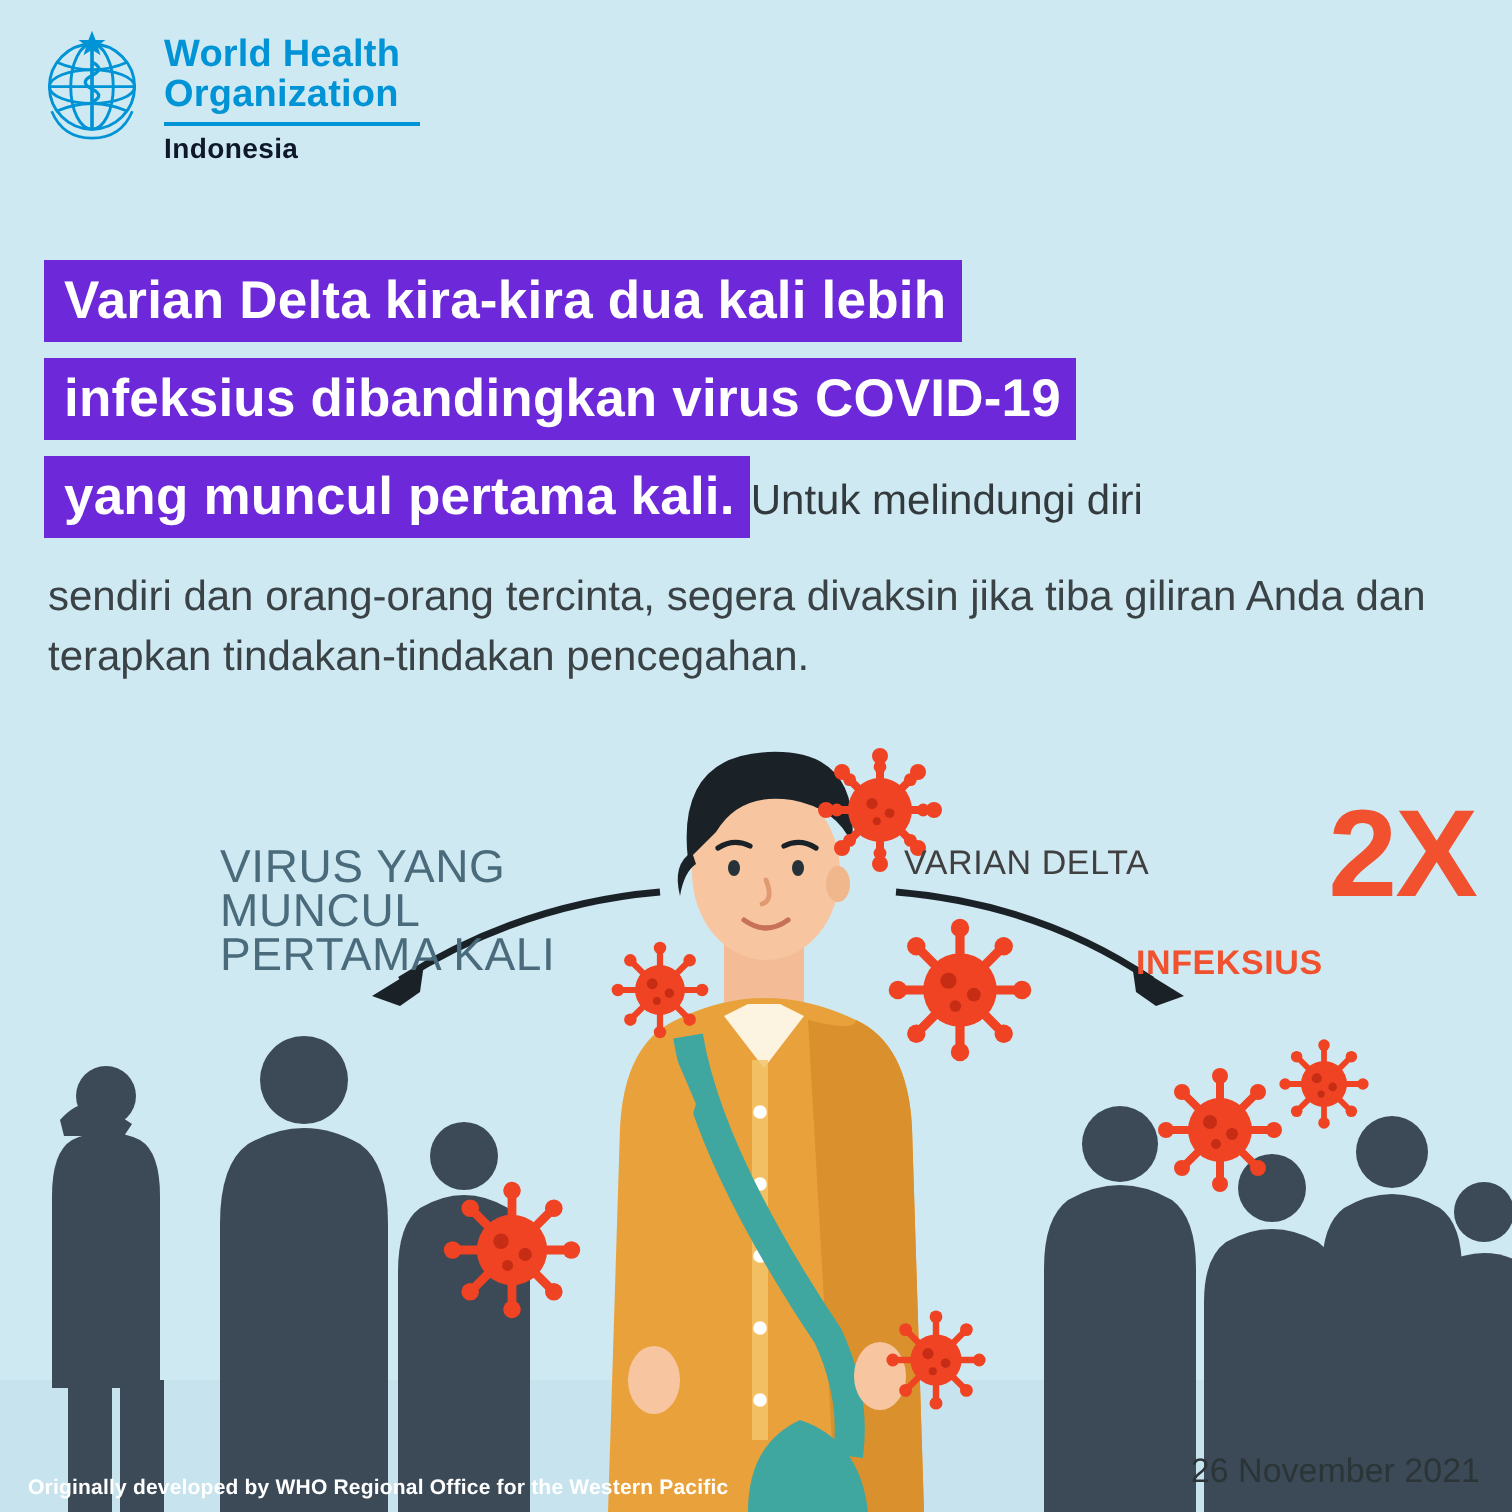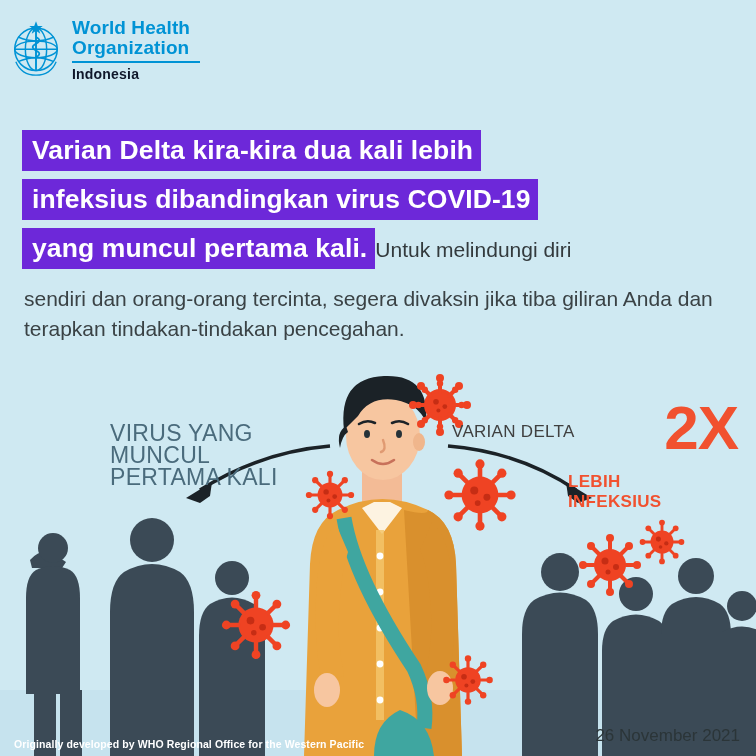--- a/index.html
+++ b/index.html
@@ -12,23 +12,23 @@
   #poster {
     position: relative;
     width: 756px; height: 756px;
     background: #cfe9f2;
     overflow: hidden;
   }
 
   
   .logo-block {
     position: absolute;
-    left: 8px; top: 14px;
+    left: 18px; top: 14px;
     display: flex;
-    align-items: flex-end;
+    align-items: flex-start;
     gap: 8px;
   }
   .who-emblem { width: 56px; height: 62px; display: block; }
   .logo-text { padding-top: 4px; }
   .logo-text .line {
     font-size: 19px;
     line-height: 19.5px;
     font-weight: bold;
     color: #0093d5;
     letter-spacing: 0.1px;
@@ -321,21 +321,20 @@
 
     <div class="label-left">
       <div>VIRUS YANG MUNCUL</div>
       <div>PERTAMA KALI</div>
     </div>
 
     <div class="label-right">VARIAN DELTA</div>
 
     <div class="big-2x">2X</div>
     <div class="sub-2x">
-      <div>LEBIH</div>
       <div>INFEKSIUS</div>
     </div>
   </div>
 
   <div class="footer-credit">Originally developed by WHO Regional Office for the Western Pacific</div>
   <div class="footer-date">26 November 2021</div>
 
 </div>
 
 </body></html>

